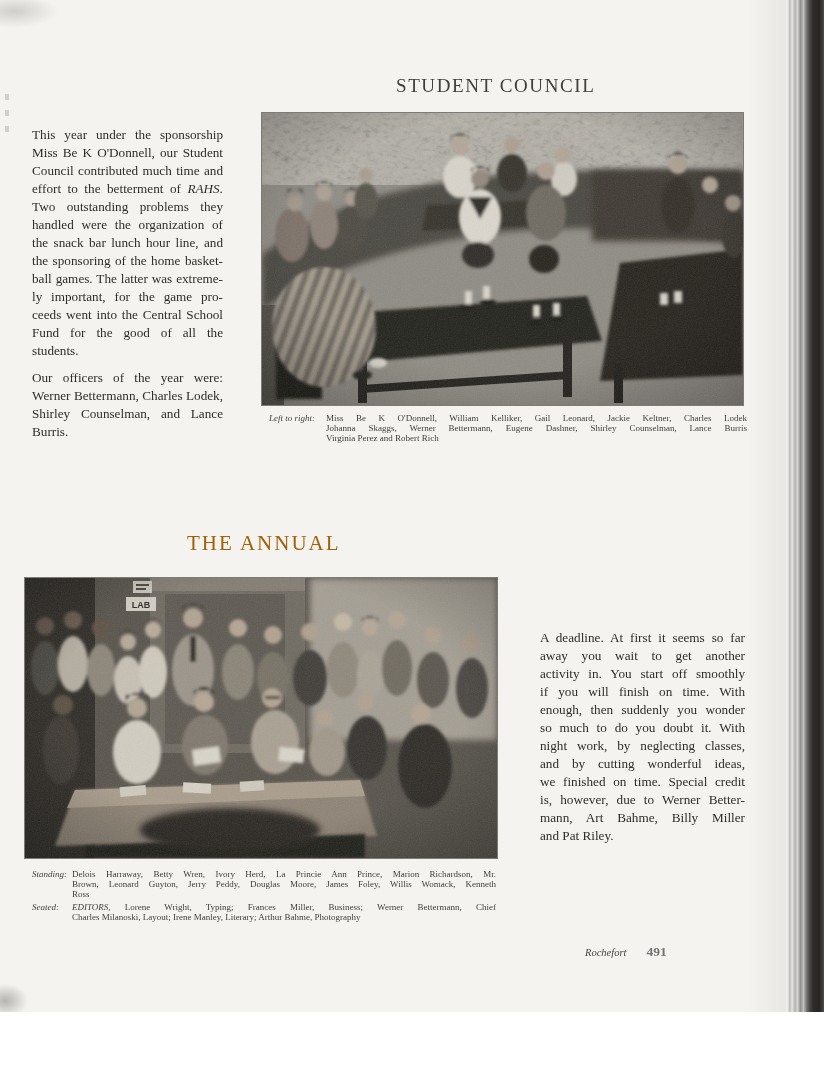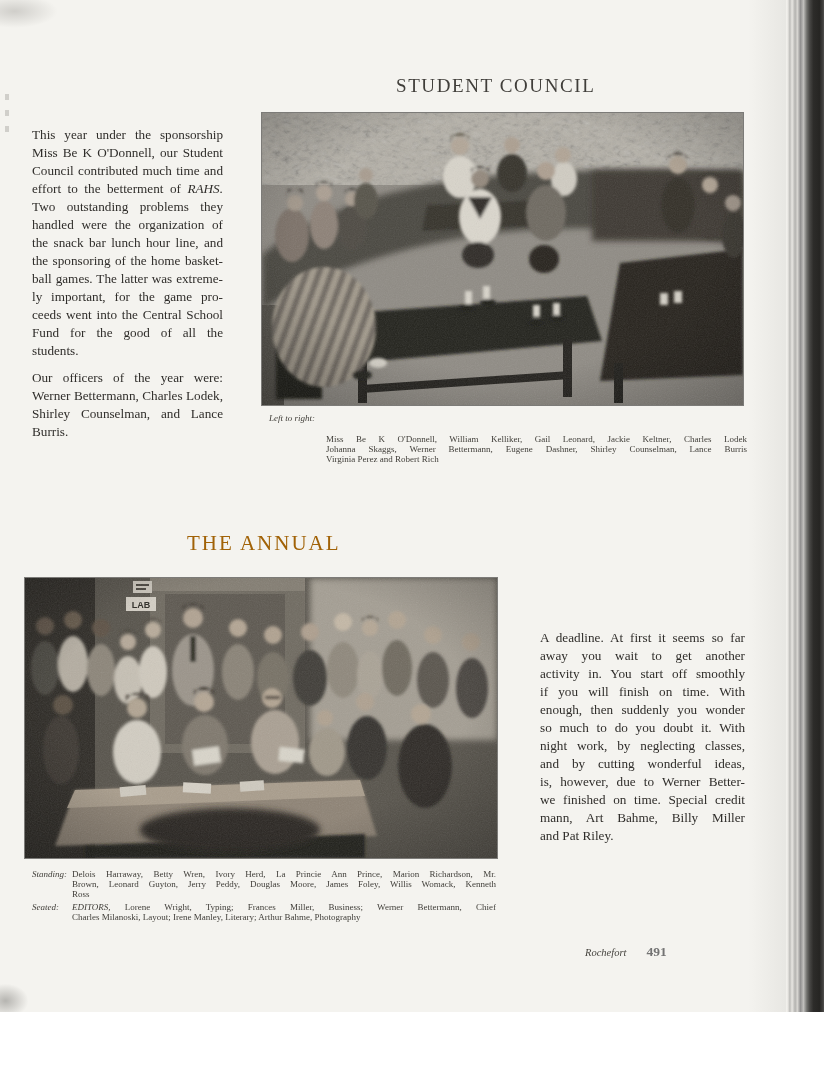--- a/index.html
+++ b/index.html
@@ -50,21 +50,21 @@
   .ln-end{text-align-last:left;}
   .em{font-style:italic;}
   .photo{
     position:absolute;outline:1px solid rgba(25,24,21,0.55);background:#6b675f;
   }
   .photo-sc{left:262px;top:113px;width:481px;height:292px;}
   .photo-annual{left:25px;top:578px;width:472px;height:280px;}
   .cap{position:absolute;font-size:9px;line-height:10px;color:#403e39;}
   .cap-label{font-style:italic;white-space:nowrap;}
   .sc-cap-label{left:261px;top:413px;margin-left:8px;}
-  .sc-cap-lines{left:326px;top:434px;width:421px;}
+  .sc-cap-lines{left:326px;top:413px;width:421px;}
   .an-standing-label{left:32px;top:869px;}
   .an-standing-lines{left:72px;top:869px;width:424px;}
   .an-seated-label{left:32px;top:902px;}
   .an-seated-lines{left:72px;top:902px;width:424px;}
   .footer{
     position:absolute;left:585px;top:942px;white-space:nowrap;color:#45433e;
   }
   .footer .book{font-style:italic;font-size:10.5px;margin-top:36px;}
   .footer .pagenum{font-weight:bold;font-size:13.5px;margin-left:20px;color:#737373;}
 </style>
@@ -316,22 +316,22 @@
 
   <div class="bodycol col-right">
     <div class="ln">A deadline. At first it seems so far</div>
     <div class="ln">away you wait to get another</div>
     <div class="ln">activity in. You start off smoothly</div>
     <div class="ln">if you will finish on time. With</div>
     <div class="ln">enough, then suddenly you wonder</div>
     <div class="ln">so much to do you doubt it. With</div>
     <div class="ln">night work, by neglecting classes,</div>
     <div class="ln">and by cutting wonderful ideas,</div>
+    <div class="ln">we finished on time. Special credit</div>
     <div class="ln">is, however, due to Werner Better-</div>
-    <div class="ln">we finished on time. Special credit</div>
     <div class="ln">mann, Art Bahme, Billy Miller</div>
     <div class="ln ln-end">and Pat Riley.</div>
   </div>
 
   <div class="cap cap-label an-standing-label">Standing:</div>
   <div class="cap an-standing-lines">
     <div class="ln">Delois Harraway, Betty Wren, Ivory Herd, La Princie Ann Prince, Marion Richardson, Mr.</div>
     <div class="ln">Brown, Leonard Guyton, Jerry Peddy, Douglas Moore, James Foley, Willis Womack, Kenneth</div>
     <div class="ln ln-end">Ross</div>
   </div>

